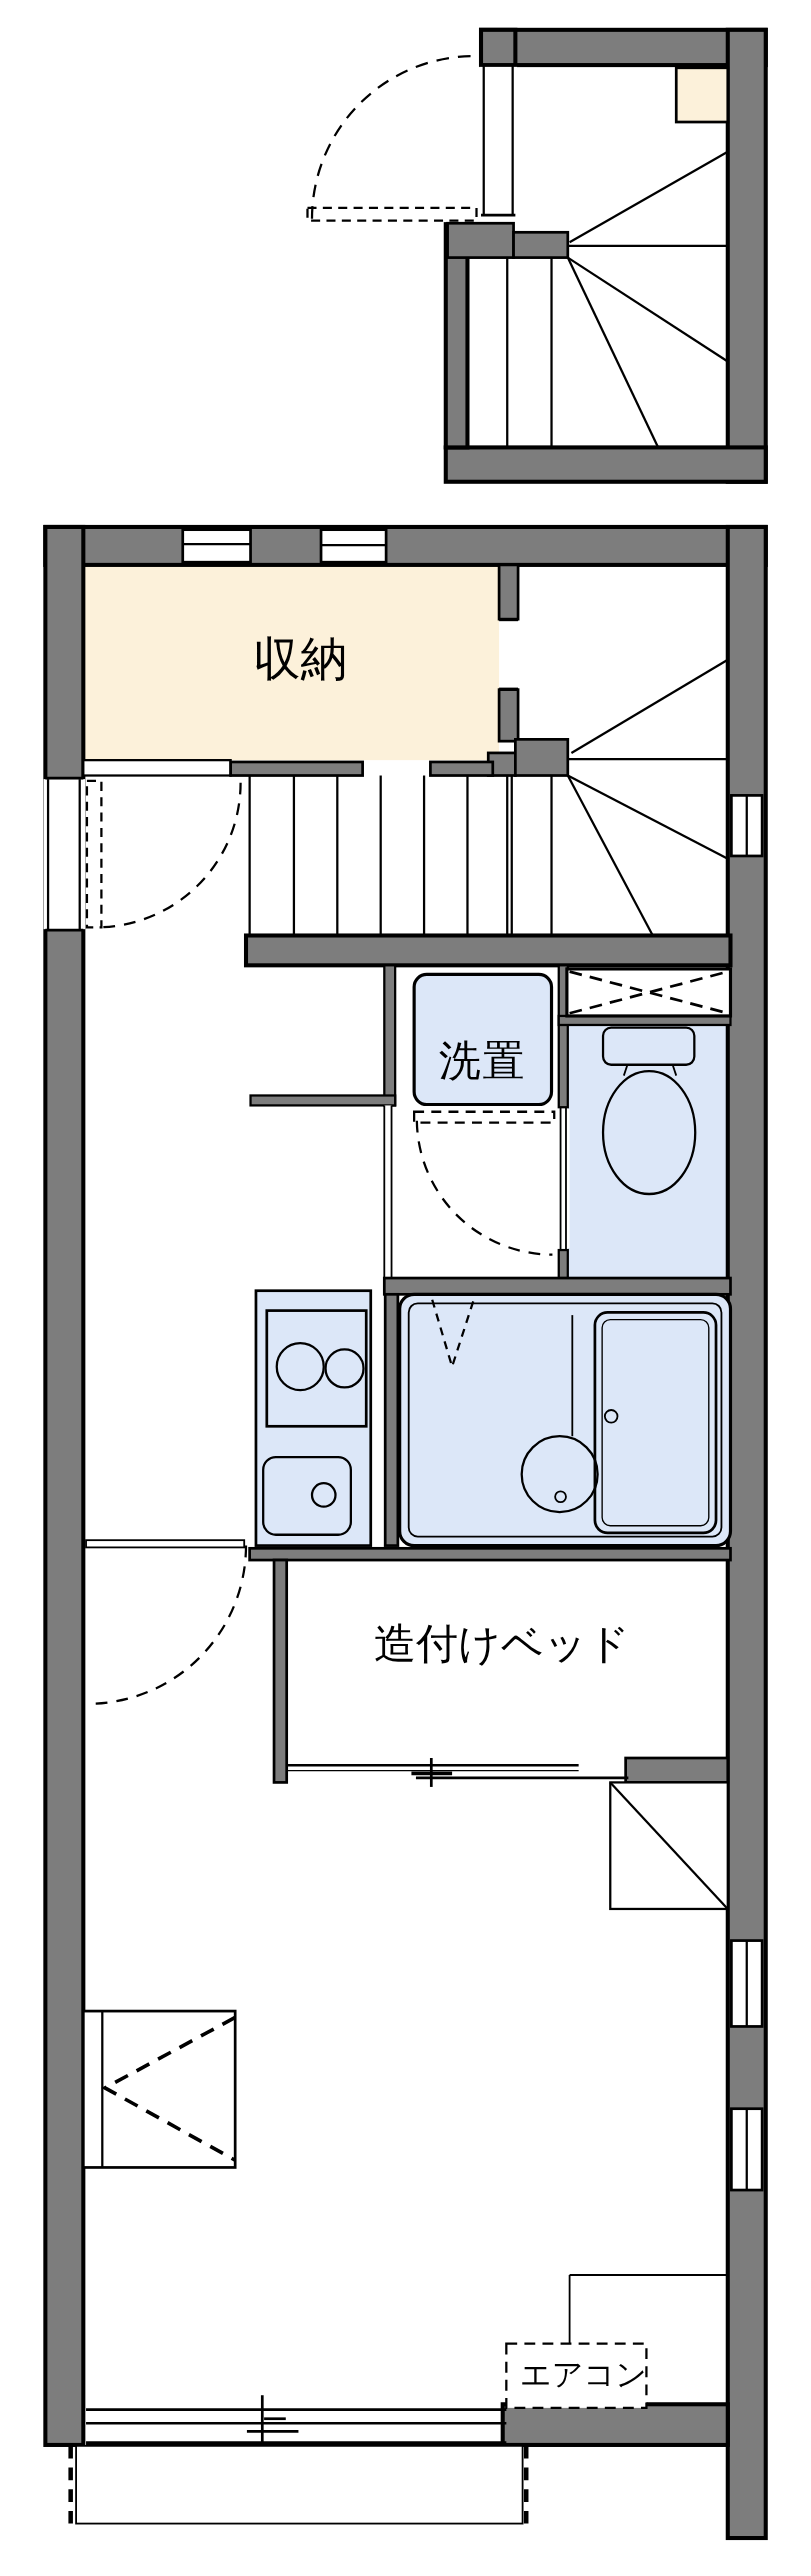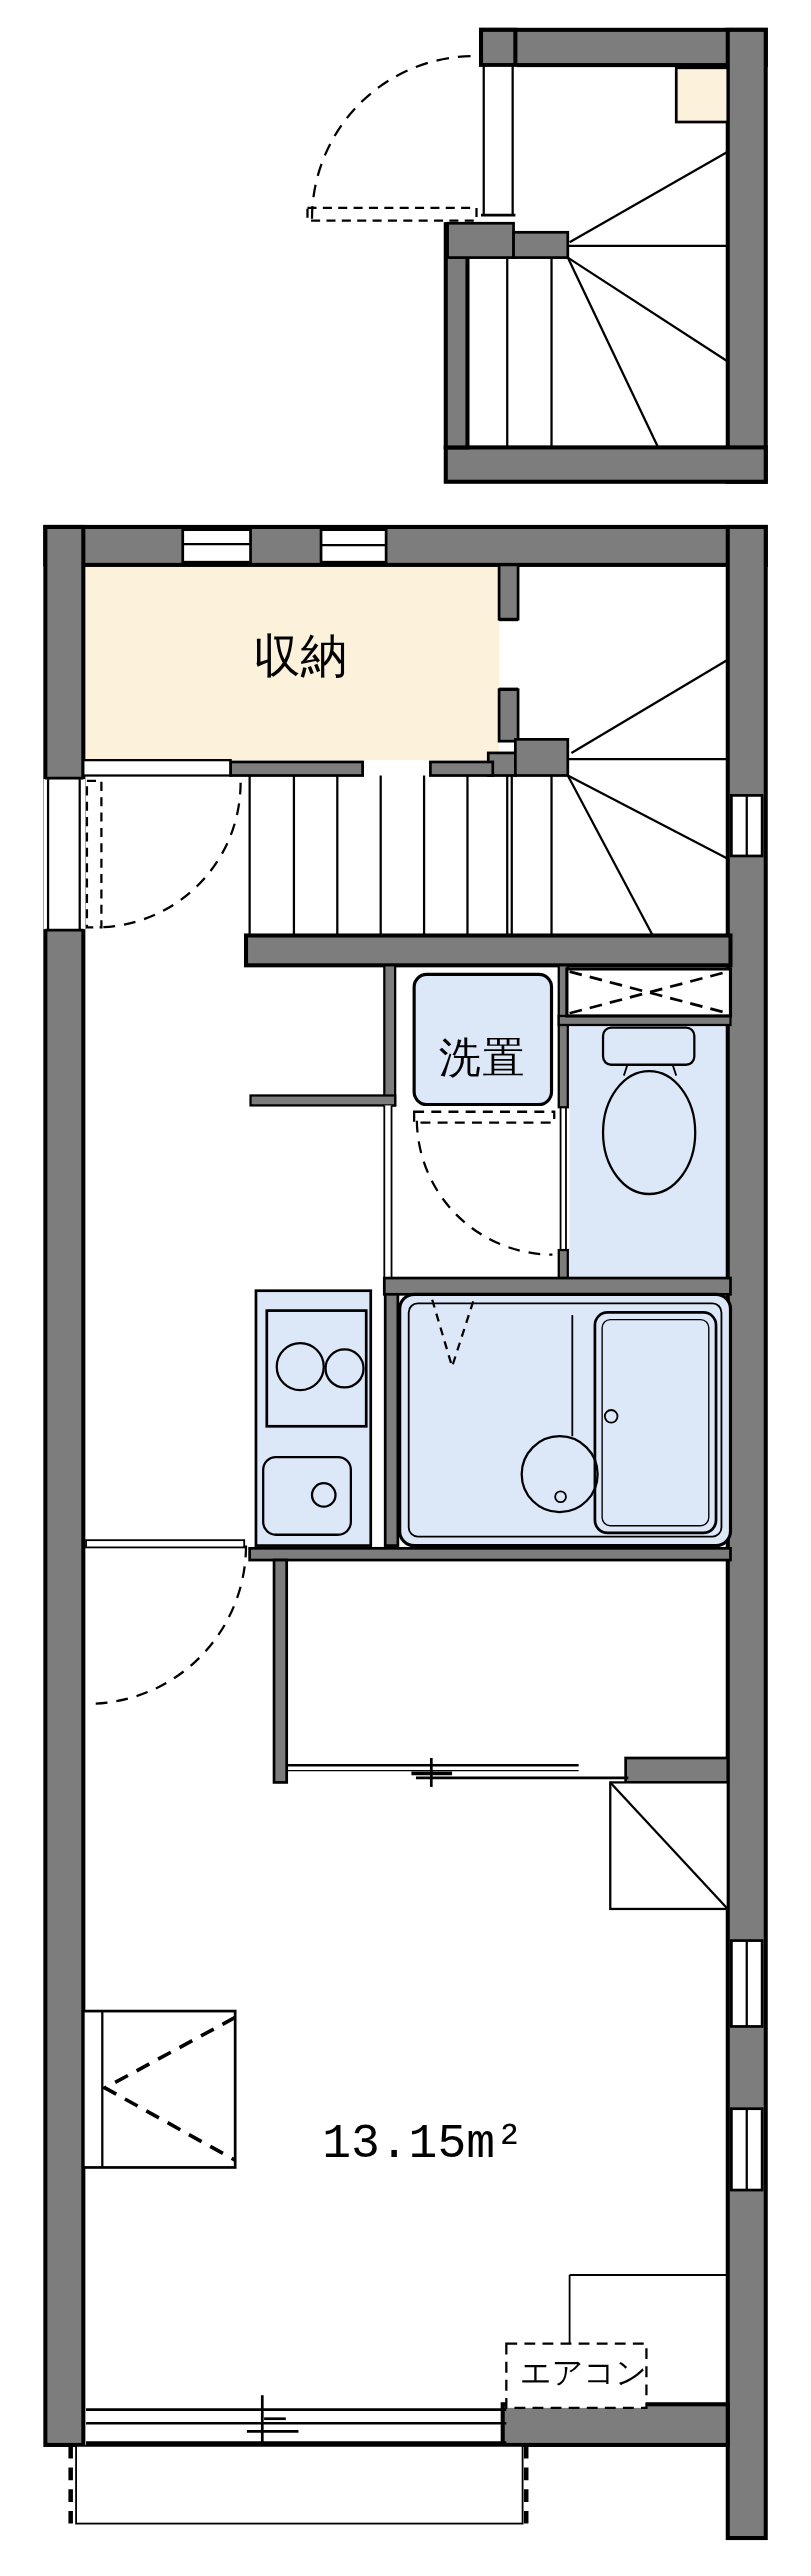--- a/index.html
+++ b/index.html
@@ -1,17 +1,17 @@
 <!DOCTYPE html>
 <html style="font-size:14.5px"><head>
 <meta charset="utf-8">
 <style>
   html,body{margin:0;padding:0;background:#fff;}
   #plan{position:relative;width:812px;height:2576px;background:var(--bg,#fff);overflow:hidden;
-        font-family:Liberation Mono, monospace;}
+        font-family:Liberation Serif, serif;}
   #plan svg{position:absolute;left:0;top:0;}
   .wall{fill:var(--wall,#7d7d7d);stroke:var(--ink,#000);stroke-width:4.5;}
   .wallthin{fill:var(--wall,#7d7d7d);stroke:var(--ink,#000);stroke-width:3;}
   .wall2{fill:var(--wall,#7d7d7d);stroke:var(--ink,#000);stroke-width:2.5;}
   .cream{fill:var(--cream,#fcf1da);}
   .blue{fill:var(--wet,#dce7f8);}
   .ln{stroke:var(--ink,#000);fill:none;}
   .white{fill:#fff;}
   .lbl{position:absolute;color:var(--ink,#000);text-align:center;line-height:1.05;white-space:nowrap;}
   .lbl-storage{left:192px;top:635px;width:217px;font-size:47px;}
@@ -234,16 +234,16 @@
   </g>
   <g>
     <rect x="84" y="2706" width="494" height="86" fill="#fff" stroke="#000" stroke-width="2"></rect>
     <line class="ln" x1="78" y1="2706" x2="78" y2="2800" stroke-width="5" stroke-dasharray="14 10"></line>
     <line class="ln" x1="582" y1="2706" x2="582" y2="2798" stroke-width="5" stroke-dasharray="14 10"></line>
   </g>
 </svg>
 
   <div class="lbl lbl-storage">収納</div>
   <div class="lbl lbl-washer">洗置</div>
-  <div class="lbl lbl-sqm">13.15m²</div>
+  <div class="lbl lbl-bed1">造付けベッド</div>
   <div class="lbl lbl-ac">エアコン</div>
 </div>
 
 
 </body></html>

